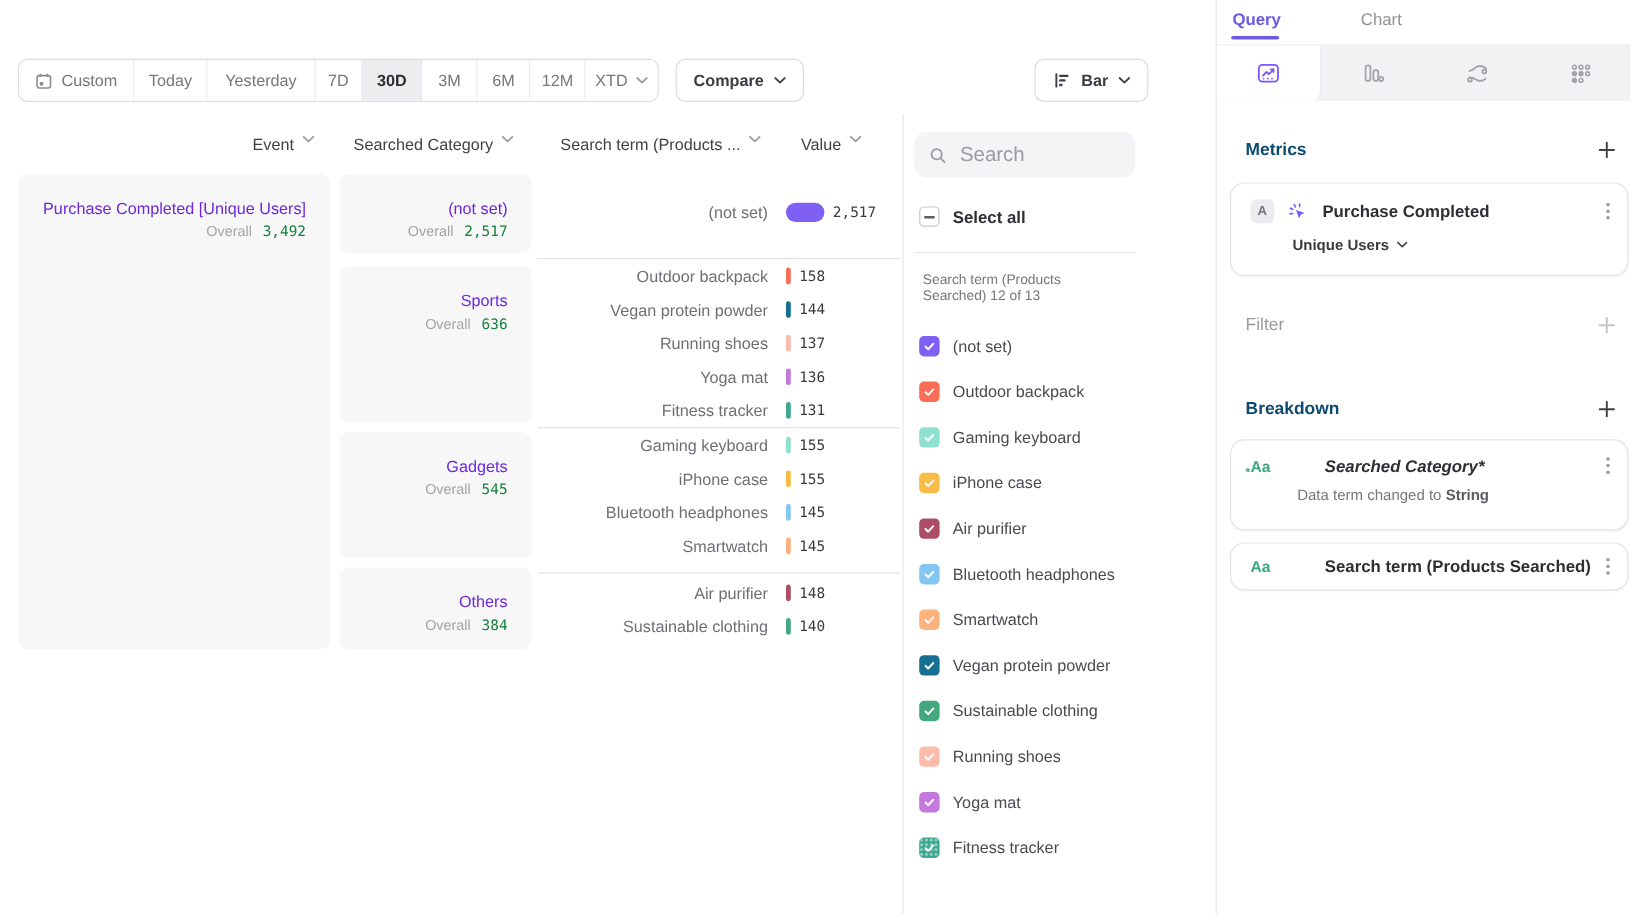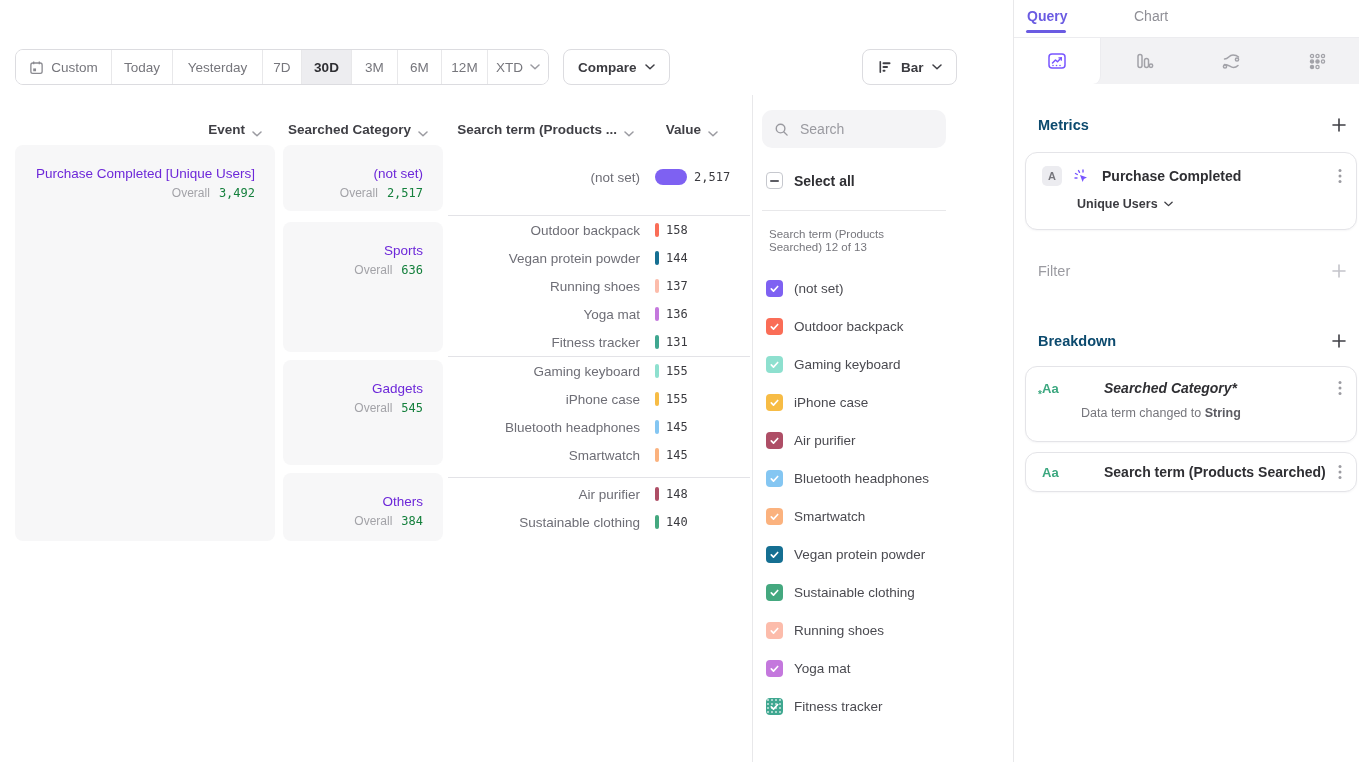--- a/index.html
+++ b/index.html
@@ -13,40 +13,40 @@
     border:1px solid #dcdce0;border-radius:8px;background:#fff;box-sizing:border-box;overflow:hidden;}
   .seg{display:flex;align-items:center;justify-content:center;gap:7px;border:none;background:#fff;
     border-right:1px solid #e8e8ea;font-family:inherit;font-size:13.5px;color:#76767c;cursor:pointer;padding:0;}
   .seg:last-child{border-right:none;}
   .seg.sel{background:#ededf0;color:#2f2f33;font-weight:bold;}
   .btn{position:absolute;height:36px;display:flex;align-items:center;gap:8px;background:#fff;
     border:1px solid #dcdce0;border-radius:8px;font-family:inherit;font-size:13.5px;font-weight:bold;
     color:#3b3b40;cursor:pointer;padding:0 14px;box-sizing:border-box;}
 
   
-  .col-head{position:absolute;top:113px;height:24px;display:flex;align-items:flex-end;justify-content:flex-end;
-    gap:7px;font-weight:bold;color:#3f3f45;font-size:13.5px;cursor:pointer;}
+  .col-head{position:absolute;top:113px;height:24px;display:flex;align-items:flex-start;justify-content:flex-end;
+    gap:7px;font-weight:normal;color:#3f3f45;font-size:13.5px;cursor:pointer;}
   .gcell{position:absolute;background:#f7f7f8;border-radius:8px;box-sizing:border-box;
     padding:21px 20px 0 0;text-align:right;cursor:pointer;}
   .gcell .gname{font-size:13.5px;color:#6d28d9;}
   .overall-row{display:flex;justify-content:flex-end;align-items:baseline;gap:9px;margin-top:5px;}
   .overall-lbl{font-size:12px;color:#a3a3a8;}
   .overall-val{font-size:12px;color:#15803d;}
   .trow{position:absolute;left:440px;width:320px;height:28px;display:flex;align-items:center;cursor:pointer;}
   .term{width:200px;text-align:right;color:#6e6e76;font-size:13.5px;padding-right:15px;white-space:nowrap;}
   .vbar{width:4px;height:14px;border-radius:2px;flex:none;}
   .trow.big .vbar{width:32px;height:16px;border-radius:8px;}
   .vnum{margin-left:7px;font-size:12px;color:#3a3a3f;}
   .rsep{position:absolute;left:448px;width:302px;height:1px;background:#e3e3e7;}
   .vdiv{position:absolute;left:752px;top:95px;width:1px;height:667px;background:#e8e8ea;}
 
   
   .searchbox{position:absolute;left:762px;top:110px;width:184px;height:38px;background:#f4f4f6;
     border-radius:10px;display:flex;align-items:center;gap:9px;padding:0 12px;box-sizing:border-box;}
-  .searchbox input{border:none;background:transparent;outline:none;font-family:inherit;font-size:14px;
+  .searchbox input{border:none;background:transparent;outline:none;font-family:inherit;font-size:17px;
     color:#7f1d1d;width:120px;}
   .searchbox input::placeholder{color:#9a9aa0;}
   .selall{position:absolute;left:766px;top:172px;display:flex;align-items:center;gap:11px;cursor:pointer;}
   .selall .lbl{font-size:14px;font-weight:bold;color:#2f2f33;}
   .indet{width:17px;height:17px;border:1.5px solid #c6c8ce;border-radius:4px;background:#fff;
     display:flex;align-items:center;justify-content:center;box-sizing:border-box;}
   .indet .dash{width:9px;height:2px;background:#5d5d64;border-radius:1px;}
   .fdiv{position:absolute;left:762px;top:210px;width:184px;height:1px;background:#e8e8ea;}
   .grp-lbl{position:absolute;left:769px;top:228px;width:168px;font-size:11.5px;line-height:13px;color:#76767c;}
   .citem{position:absolute;left:766px;height:38px;display:flex;align-items:center;gap:11px;cursor:pointer;}

